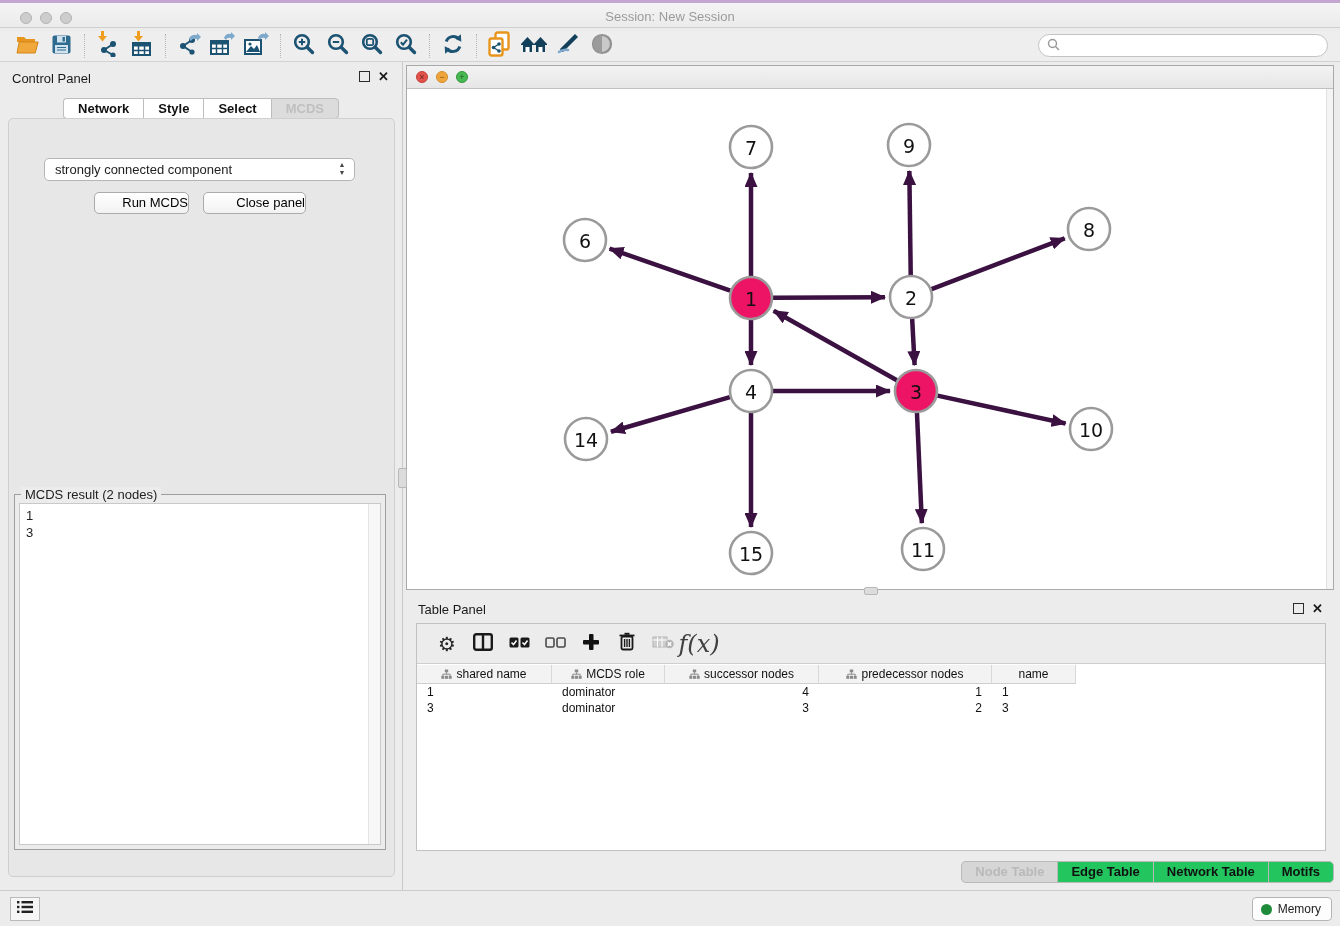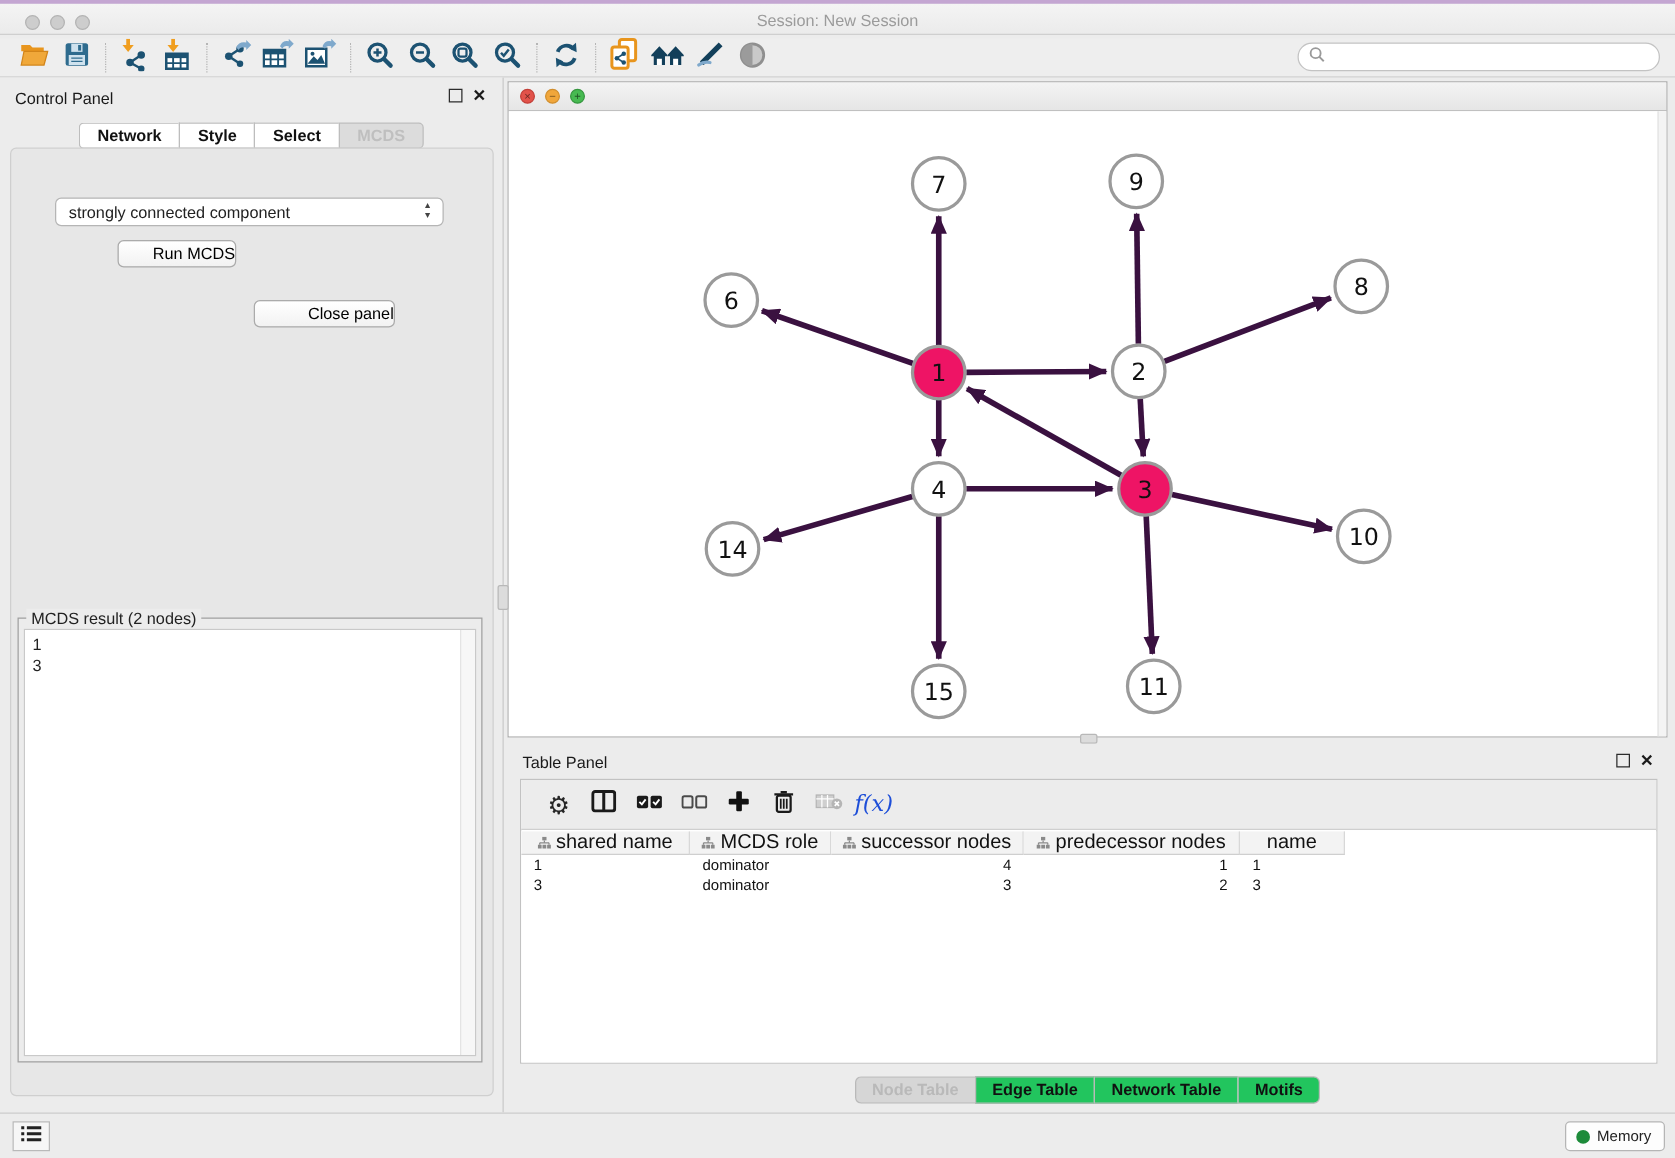--- a/index.html
+++ b/index.html
@@ -69,28 +69,28 @@
   .grip-h { left:864px; top:587px; width:14px; height:8px; background:#dcdcdc; border:1px solid #b8b8b8; border-radius:2px; }
 
   
   .table-panel { left:406px; top:595px; width:928px; height:295px; background:#ececec; }
   .tp-title { position:absolute; left:12px; top:7px; font-size:13px; color:#1a1a1a; }
   .tp-box { position:absolute; left:10px; top:28px; right:8px; height:228px; background:#fff; border:1px solid #c2c2c2; }
   .tp-toolbar { position:absolute; left:0; top:0; width:100%; height:40px; background:#ececec;
     border-bottom:1px solid #cfcfcf; display:flex; align-items:center; padding-left:12px; }
   .tp-icon { width:36px; height:30px; display:flex; align-items:center; justify-content:center; }
   .gear-glyph { font-size:20px; color:#262626; font-family:"DejaVu Sans", sans-serif; }
-  .fx-glyph { font-size:18px; font-style:italic; color:#1d4ed8; font-family:"DejaVu Serif", serif; }
+  .fx-glyph { font-size:24px; font-style:italic; color:#404040; font-family:"DejaVu Serif", serif; }
   .tp-table { position:absolute; left:0; top:41px; right:0; bottom:0; background:#fff; overflow:hidden; }
   .th-row { display:flex; height:19px; }
   .th-cell { background:#f3f3f3; border-right:1px solid #d8d8d8; border-bottom:1px solid #cfcfcf;
-    font-size:16px; display:flex; align-items:center; justify-content:center; gap:4px; color:#111; }
+    font-size:12px; display:flex; align-items:center; justify-content:center; gap:4px; color:#111; }
   .tr-row { display:flex; height:16px; }
   .td-cell { font-size:12px; line-height:16px; padding:0 10px; color:#111; }
-  .tp-tabs { position:absolute; left:0; bottom:7px; width:100%; display:flex; justify-content:center; }
+  .tp-tabs { position:absolute; left:0; bottom:7px; width:100%; display:flex; justify-content:flex-end; }
   .tp-tab { height:22px; padding:0 13px; background:#22c55e; border:1px solid #b9b9b9; border-right:none;
     font-size:13px; font-weight:bold; line-height:20px; color:#111; }
   .tp-tab:first-child { border-radius:5px 0 0 5px; }
   .tp-tab:last-child { border-radius:0 5px 5px 0; border-right:1px solid #b9b9b9; }
   .tp-tab.selected { background:#d6d6d6; color:#b9b9b9; }
 
   
   .status-bar { left:0; top:890px; width:1340px; height:36px; background:#ececec; border-top:1px solid #cbcbcb; }
   .list-btn { position:absolute; left:10px; top:6px; width:30px; height:24px; background:#f6f6f6;
     border:1px solid #b9b9b9; display:flex; align-items:center; justify-content:center; }
@@ -285,21 +285,21 @@
       <span class="tab">Style</span>
       <span class="tab">Select</span>
       <span class="tab selected">MCDS</span>
     </div>
   <div class="cp-box"></div>
   <div class="cp-select">
     <span>strongly connected component</span>
     <span class="stepper">▲<br>▼</span>
   </div>
   <button class="cp-btn" style="left:94px; width:95px;">Run MCDS</button>
-  <button class="cp-btn" style="left:203px; width:113px;margin-top:48px;">Close panel</button>
+  <button class="cp-btn" style="left:203px; width:103px;">Close panel</button>
   <div class="mcds-group">
     <span class="mcds-legend">MCDS result (2 nodes)</span>
     <div class="mcds-text">1
 3</div>
     <div class="mcds-scroll"></div>
   </div>
 </div>
 
 <div class="abs net-window">
   <div class="net-titlebar">

